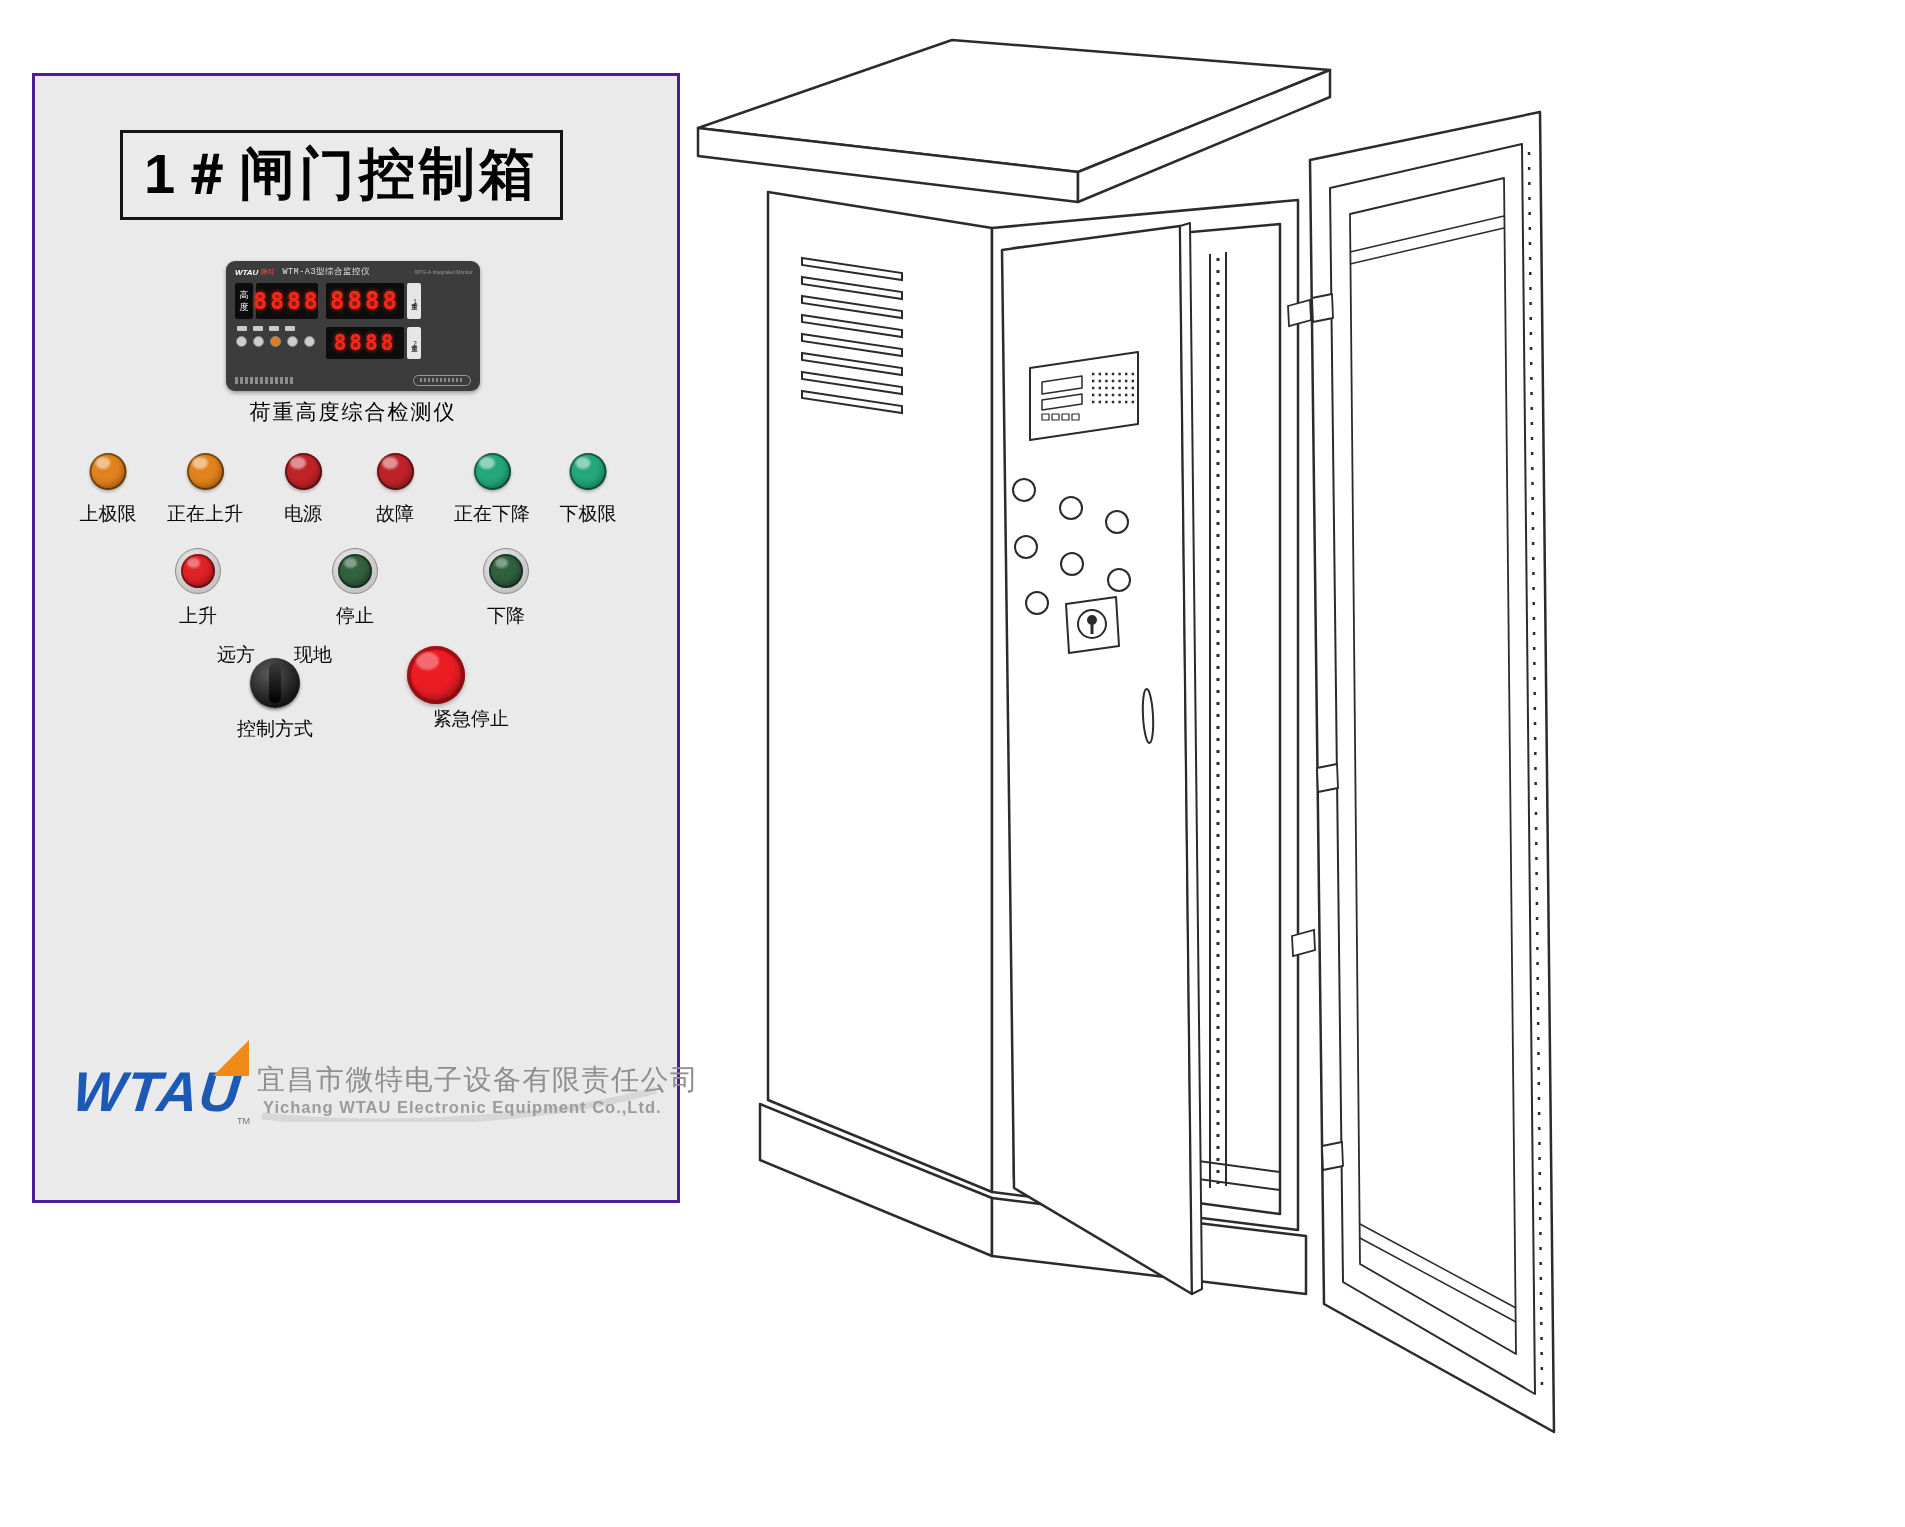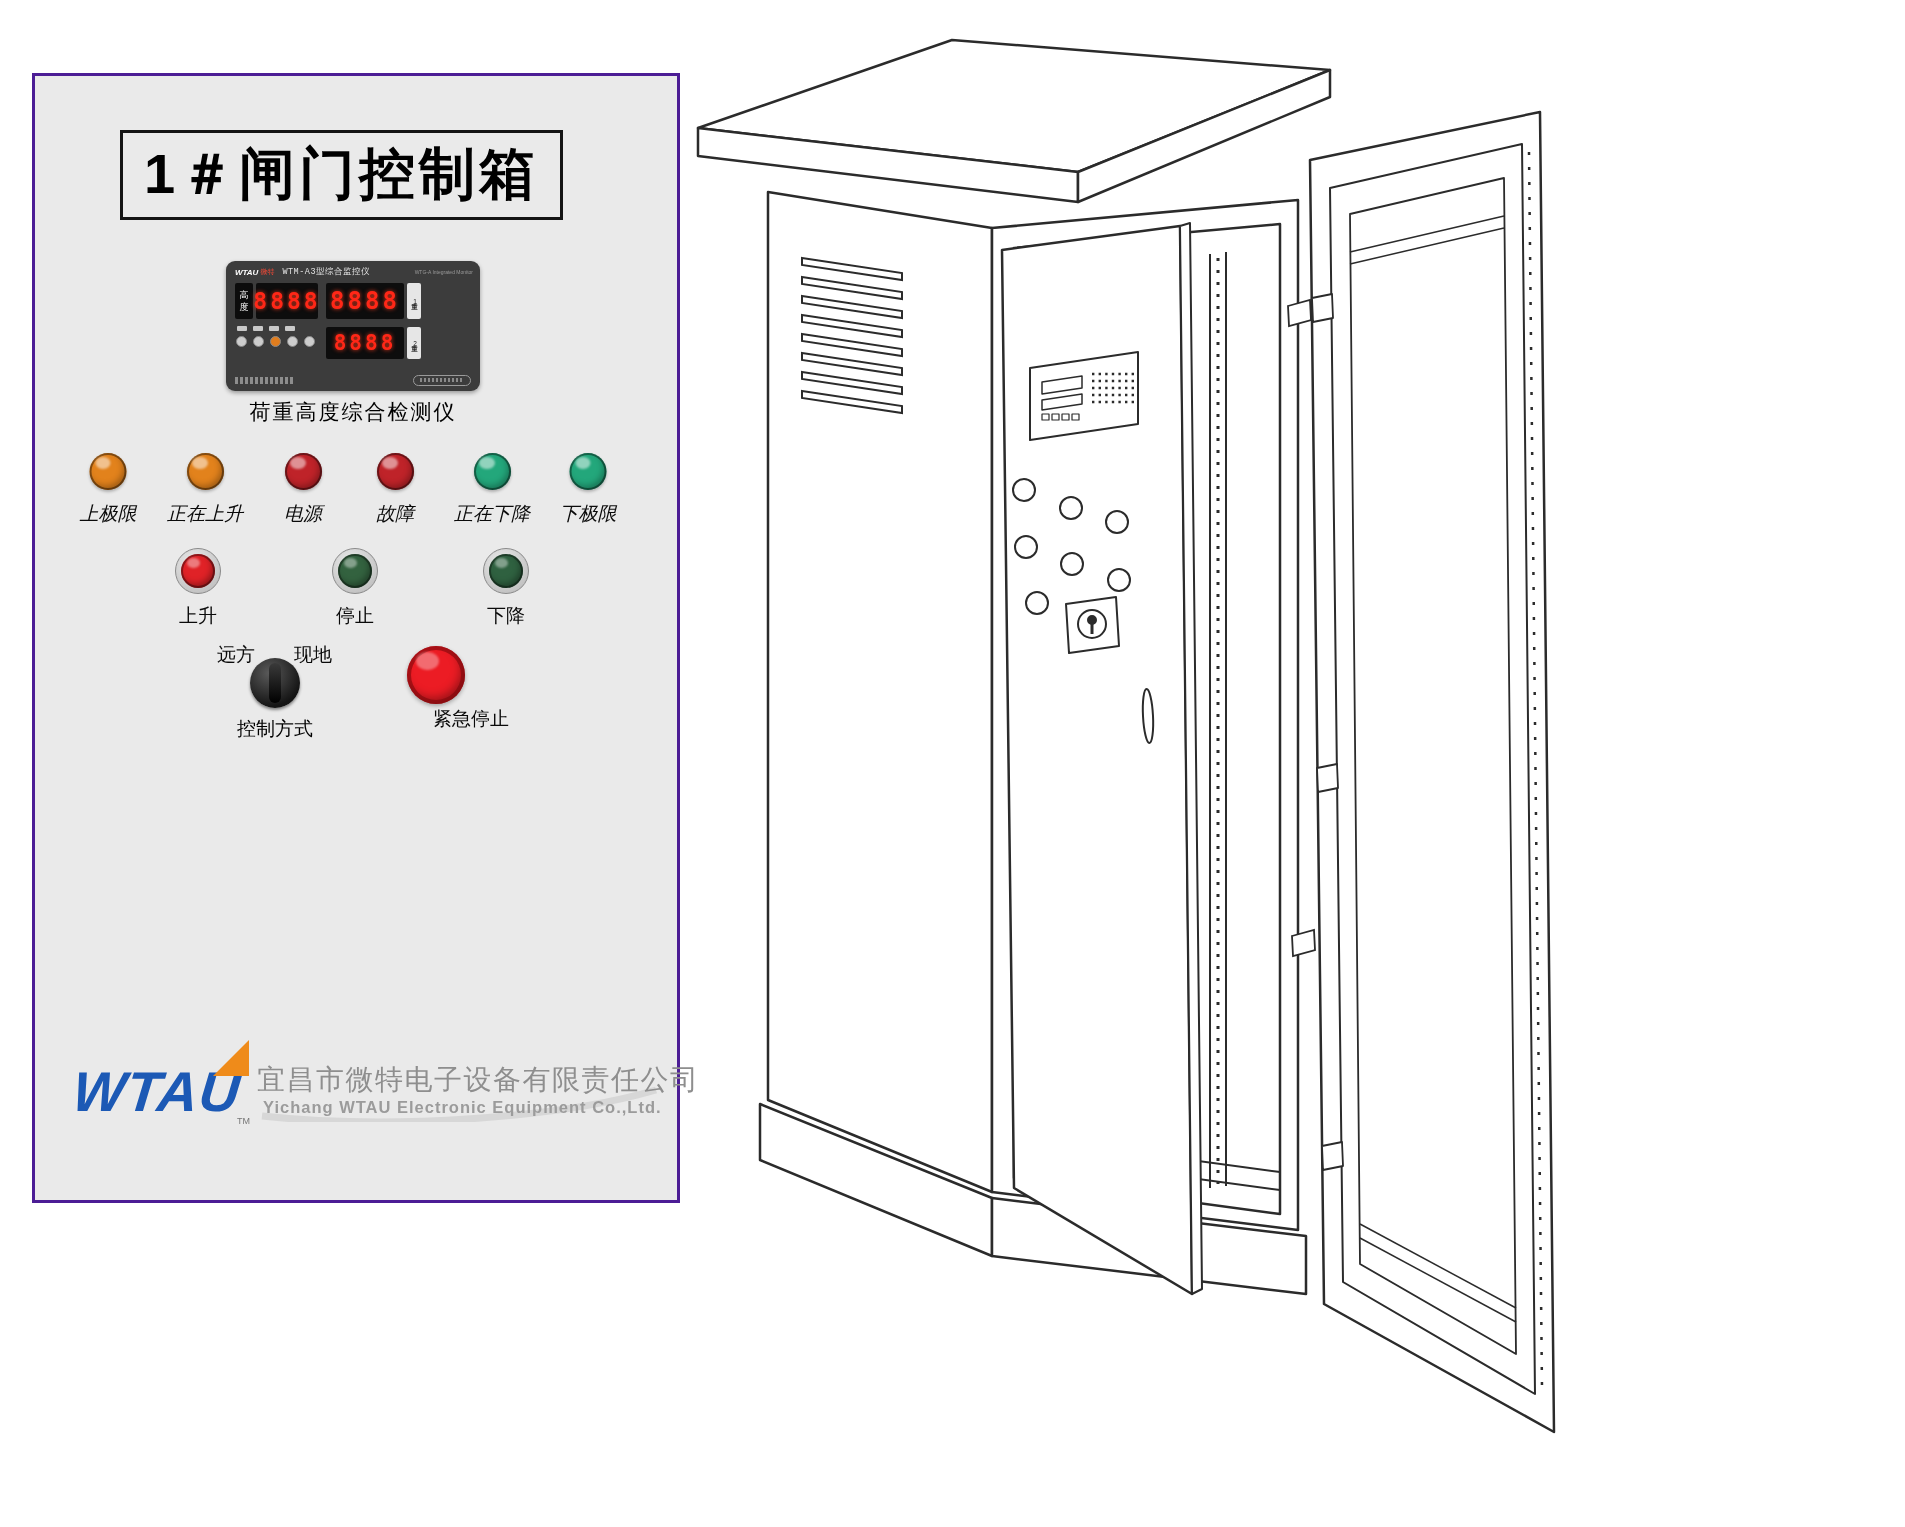--- a/index.html
+++ b/index.html
@@ -44,21 +44,21 @@
   .m-foot{position:absolute;left:9px;right:9px;bottom:4px;height:14px;display:flex;align-items:center;justify-content:space-between;}
   .m-foot-text{width:58px;height:7px;opacity:.75;
       background:repeating-linear-gradient(90deg,#a8a8a8 0 3px,transparent 3px 5px);}
   .m-foot-oval{width:58px;height:11px;border:1px solid #9a9a9a;border-radius:6px;box-sizing:border-box;
       background:repeating-linear-gradient(90deg,#8a8a8a 0 2px,transparent 2px 4px) center/44px 4px no-repeat;}
   .monitor-caption{position:absolute;left:191px;top:322px;width:254px;text-align:center;
                    font-size:21px;color:#000;letter-spacing:2px;white-space:nowrap;}
 
   
   .ind{position:absolute;top:377px;transform:translateX(-50%);display:flex;flex-direction:column;
-       align-items:center;gap:11px;font-style:italic;}
+       align-items:center;gap:11px;}
   .lamp{width:37px;height:37px;border-radius:50%;position:relative;
         box-shadow:inset 0 0 0 2px rgba(0,0,0,.4),inset -3px -4px 6px rgba(0,0,0,.3),0 2px 3px rgba(0,0,0,.25);}
   .lamp::after{content:"";position:absolute;left:16%;top:10%;width:42%;height:34%;border-radius:50%;
         background:rgba(255,255,255,.5);filter:blur(1px);}
   .ind-label{font-size:19px;color:#0a0a0a;white-space:nowrap;}
 
   
   .pbtn{position:absolute;top:472px;transform:translateX(-50%);display:flex;flex-direction:column;
         align-items:center;gap:9px;}
   .pbtn-bezel{width:46px;height:46px;border-radius:50%;box-sizing:border-box;

